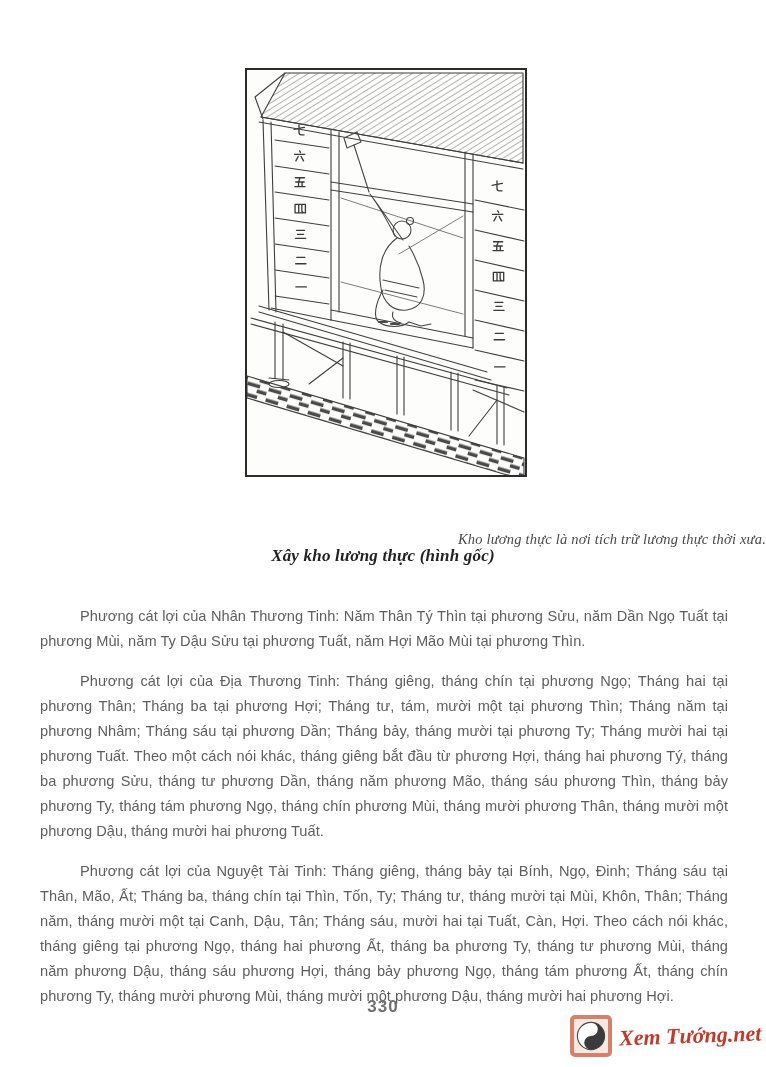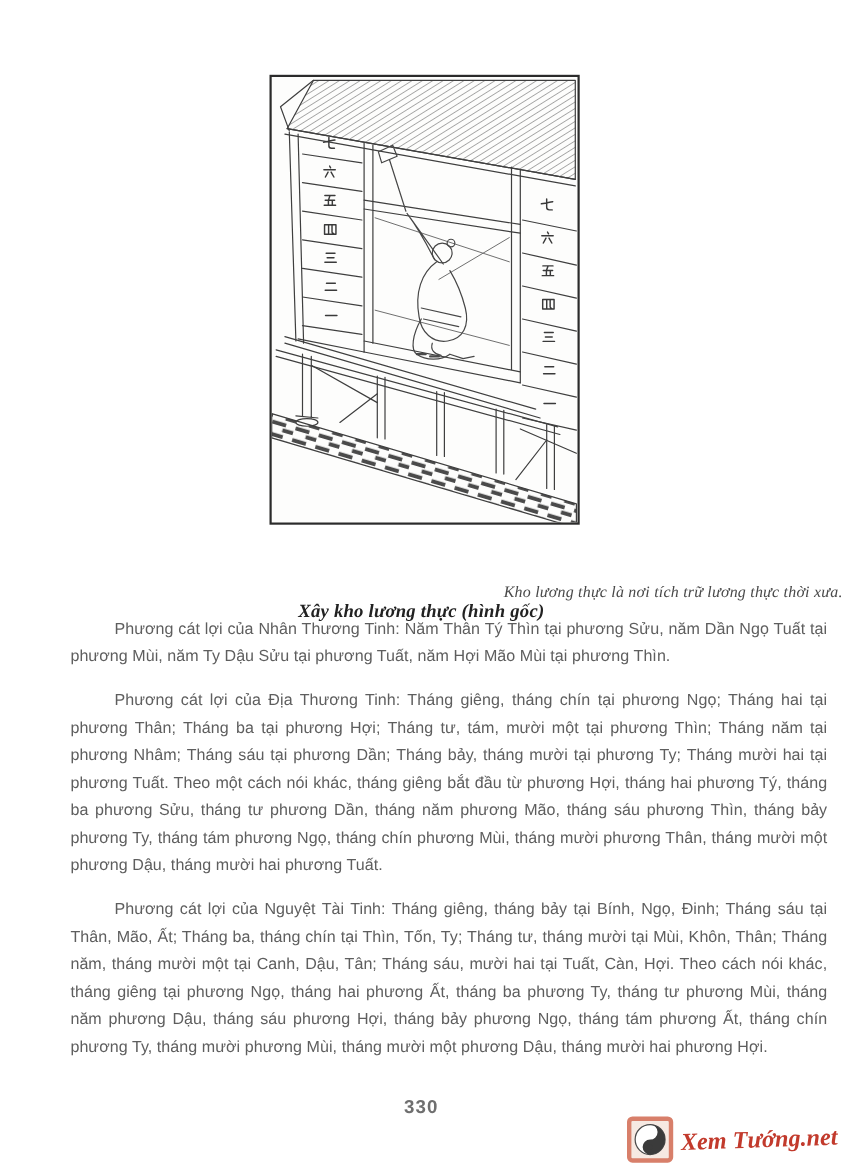--- a/index.html
+++ b/index.html
@@ -16,21 +16,21 @@
   .caption{
     position:absolute;left:0;top:502px;width:766px;text-align:center;
     font-family:"Liberation Serif",serif;font-style:italic;font-weight:bold;
     font-size:17px;color:#222;letter-spacing:.2px;margin-top:44px;
   }
   .subcaption{
     position:absolute;left:0;top:531px;width:766px;text-align:right;
     font-family:"Liberation Serif",serif;font-style:italic;
     font-size:14.5px;color:#494949;letter-spacing:.2px;
   }
-  .text-block{position:absolute;left:40px;top:560px;width:688px;margin-left:24px;}
+  .text-block{position:absolute;left:40px;top:604px;width:688px;}
   .text-block p{
     margin:0 0 15px 0;text-indent:40px;text-align:justify;
     font-size:14.6px;line-height:25px;color:#5e5e5e;letter-spacing:.05px;
   }
   .page-number{
     position:absolute;left:0;top:997px;width:766px;text-align:center;
     font-size:17px;font-weight:bold;color:#6f6f6f;letter-spacing:1px;
   }
   .logo{
     position:absolute;right:5px;top:1010px;height:52px;

